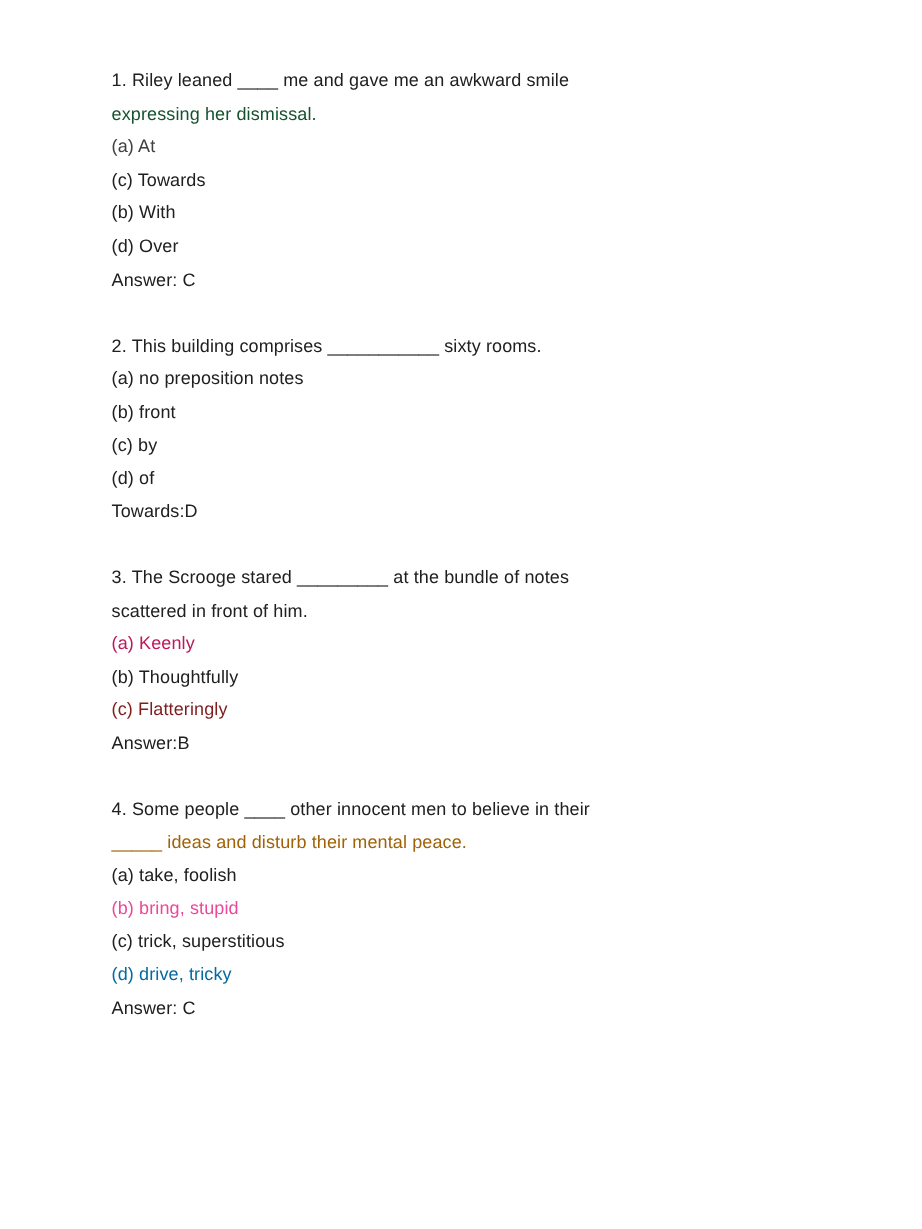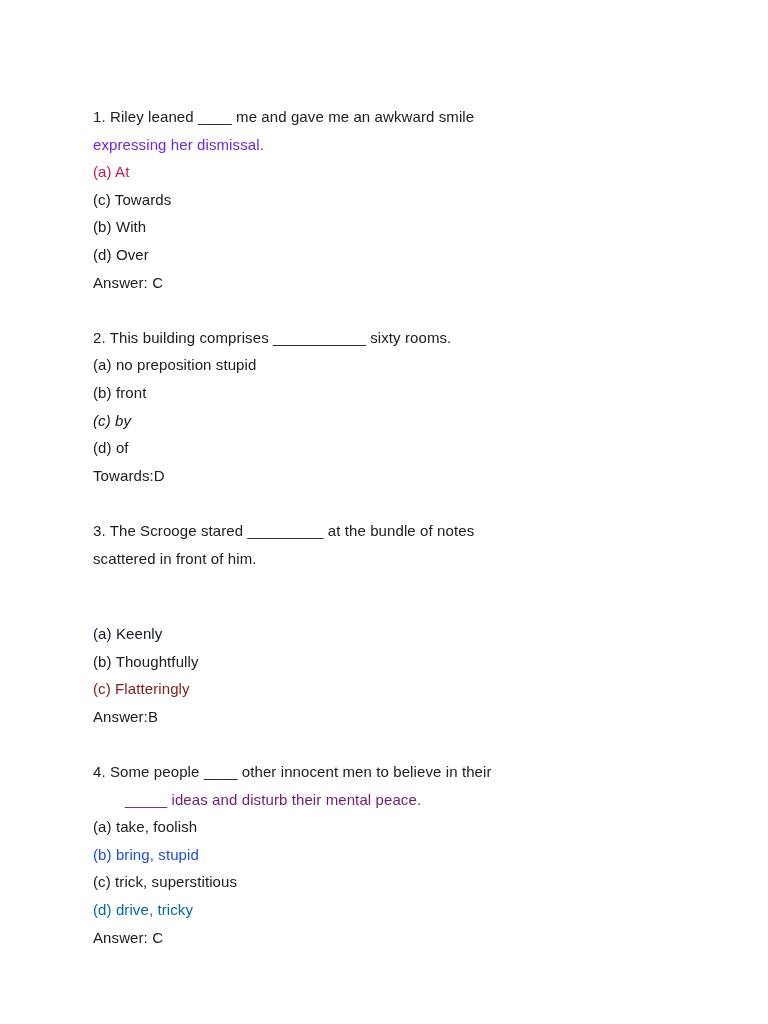--- a/index.html
+++ b/index.html
@@ -6,21 +6,21 @@
     margin: 0;
     padding: 0;
     background: #ffffff;
   }
   .page {
     position: relative;
     width: 768px;
     height: 1024px;
     background: #ffffff;
     box-sizing: border-box;
-    padding: 103px 40px 0 93px;
+    padding: 54px 40px 0 93px;
     overflow: hidden;
     font-family: "Liberation Sans", sans-serif;
   }
   .question-block {
     margin: 0 0 27.6px 0;
     padding: 0;
   }
   .line {
     font-size: 15px;
     line-height: 27.6px;
@@ -29,46 +29,46 @@
     letter-spacing: 0.1px;
   }
 </style>
 </head>
 <body>
 
 <div class="page">
   <div id="questions-list">
       <section class="question-block">
         <div class="line" style="color: rgb(32, 32, 32);">1. Riley leaned ____ me and gave me an awkward smile</div>
-        <div class="line" style="color: #6d28d9;">expressing her dismissal.</div>
-        <div class="line" style="color: #be185d;">(a) At</div>
+        <div class="line" style="color: #14532d;">expressing her dismissal.</div>
+        <div class="line" style="color: #404040;">(a) At</div>
         <div class="line" style="color: rgb(32, 32, 32);">(c) Towards</div>
         <div class="line" style="color: rgb(32, 32, 32);">(b) With</div>
         <div class="line" style="color: rgb(32, 32, 32);">(d) Over</div>
         <div class="line" style="color: rgb(32, 32, 32);">Answer: C</div>
       </section>
       <section class="question-block">
         <div class="line" style="color: rgb(32, 32, 32);">2. This building comprises ___________ sixty rooms.</div>
-        <div class="line" style="color: rgb(32, 32, 32);">(a) no preposition stupid</div>
+        <div class="line" style="color: rgb(32, 32, 32);">(a) no preposition notes</div>
         <div class="line" style="color: rgb(32, 32, 32);">(b) front</div>
-        <div class="line" style="color: rgb(32, 32, 32); font-style: italic;">(c) by</div>
+        <div class="line" style="color: rgb(32, 32, 32);">(c) by</div>
         <div class="line" style="color: rgb(32, 32, 32);">(d) of</div>
         <div class="line" style="color: rgb(32, 32, 32);">Towards:D</div>
       </section>
       <section class="question-block">
         <div class="line" style="color: rgb(32, 32, 32);">3. The Scrooge stared _________ at the bundle of notes</div>
         <div class="line" style="color: rgb(32, 32, 32);">scattered in front of him.</div>
-        <div class="line" style="color: #0f172a; margin-top: 48px;">(a) Keenly</div>
+        <div class="line" style="color: #be185d;">(a) Keenly</div>
         <div class="line" style="color: rgb(32, 32, 32);">(b) Thoughtfully</div>
         <div class="line" style="color: #7f1d1d;">(c) Flatteringly</div>
         <div class="line" style="color: rgb(32, 32, 32);">Answer:B</div>
       </section>
       <section class="question-block">
         <div class="line" style="color: rgb(32, 32, 32);">4. Some people ____ other innocent men to believe in their</div>
-        <div class="line" style="color: #701a75; margin-left: 32px;">_____ ideas and disturb their mental peace.</div>
+        <div class="line" style="color: #a16207;">_____ ideas and disturb their mental peace.</div>
         <div class="line" style="color: rgb(32, 32, 32);">(a) take, foolish</div>
-        <div class="line" style="color: #1d4ed8;">(b) bring, stupid</div>
+        <div class="line" style="color: #ec4899;">(b) bring, stupid</div>
         <div class="line" style="color: rgb(32, 32, 32);">(c) trick, superstitious</div>
         <div class="line" style="color: #0369a1;">(d) drive, tricky</div>
         <div class="line" style="color: rgb(32, 32, 32);">Answer: C</div>
       </section>
     </div>
 </div>
 
 </body></html>

